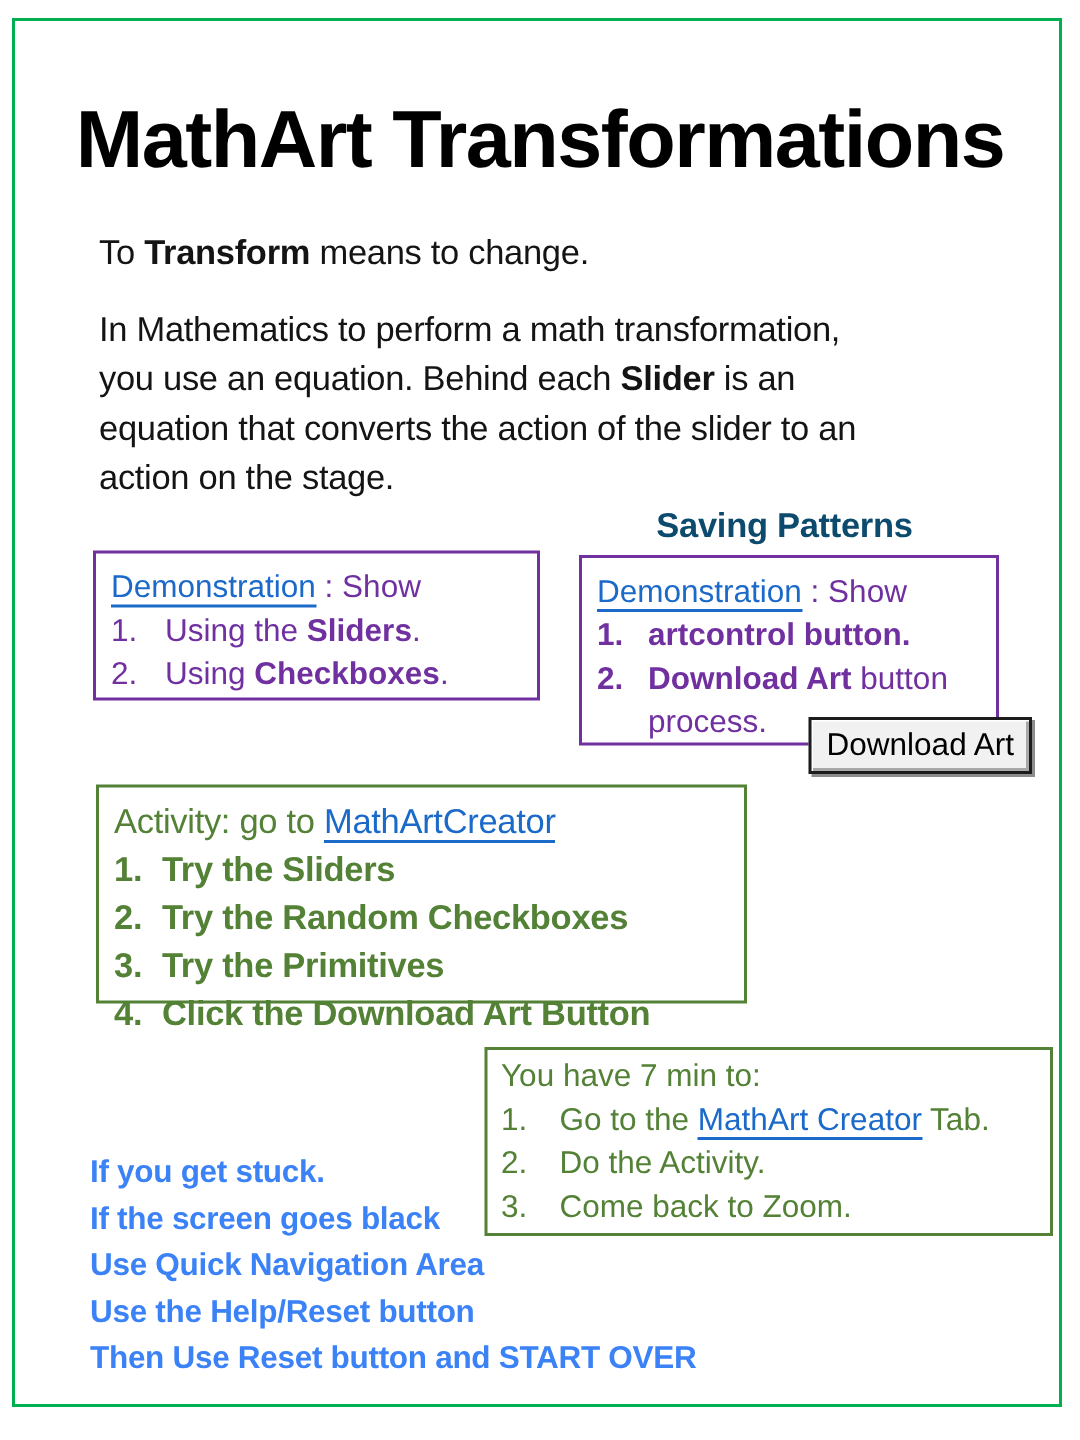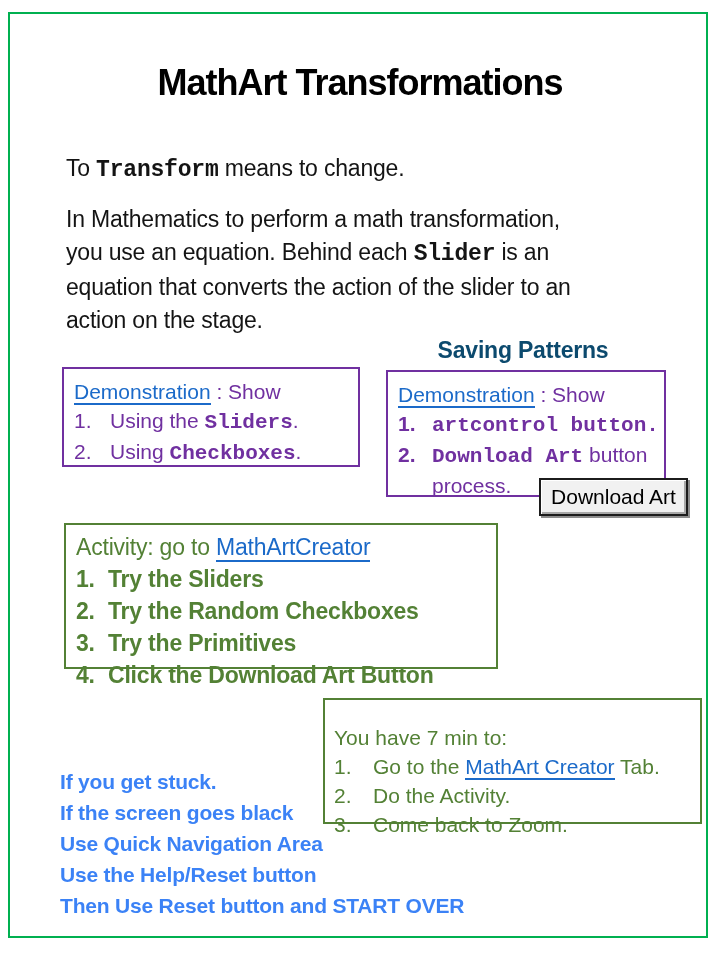--- a/index.html
+++ b/index.html
@@ -1,39 +1,39 @@
 <!DOCTYPE html>
 <html><head>
 <meta charset="utf-8">
 <style>
   html,body{margin:0;padding:0;background:#ffffff;}
   body{width:720px;height:960px;font-family:"Liberation Sans",sans-serif;}
   .slide{position:absolute;left:0;top:0;width:720px;height:960px;background:#ffffff;overflow:hidden;}
   .slide-border{position:absolute;left:8px;top:12px;width:700px;height:926px;border:2px solid #00B050;box-sizing:border-box;}
-  .title{position:absolute;left:0;top:62px;width:720px;margin:0;text-align:center;font-size:36px;font-weight:700;color:#000;letter-spacing:-1px;}
+  .title{position:absolute;left:0;top:62px;width:720px;margin:0;text-align:center;font-size:54px;font-weight:700;color:#000;letter-spacing:-1px;}
   .intro1{position:absolute;left:66px;top:155px;font-size:23px;color:#141414;letter-spacing:-0.2px;white-space:nowrap;}
   .para{position:absolute;left:66px;top:203px;font-size:23px;color:#141414;line-height:33px;letter-spacing:-0.2px;}
   .pline{white-space:nowrap;}
-  b{font-weight:700;font-family:Liberation Mono, monospace;}
+  b{font-weight:700;}
   .saving-heading{position:absolute;left:380px;top:337px;width:286px;text-align:center;font-size:23px;font-weight:700;color:#0c4a6e;letter-spacing:-0.2px;}
   .box{position:absolute;box-sizing:border-box;background:#fff;}
   .box.purple{border:2px solid #7030A0;color:#7030A0;}
   .box.green{border:2px solid #538135;color:#538135;}
   .link{color:#1B6AC9;text-decoration:none;border-bottom:2px solid #1B6AC9;cursor:pointer;}
   .row{white-space:nowrap;}
   .num{display:inline-block;}
   #demo-left{left:62px;top:367px;width:298px;height:100px;padding:8px 10px;font-size:21px;line-height:29px;}
   #demo-left .num{width:36px;}
   #demo-right{left:386px;top:370px;width:280px;height:127px;padding:8px 10px;font-size:21px;line-height:29px;}
   #demo-right .num{width:34px;font-weight:700;}
   #download-btn{position:absolute;left:539px;top:478px;width:149px;height:38px;background:#f1f1f1;border:2px solid #1c1c1c;box-shadow:2px 2px 0 #8c8c8c, inset 1px 1px 0 #ffffff, inset -2px -2px 0 #a8a8a8;font-family:"Liberation Sans",sans-serif;font-size:21px;color:#000;display:flex;align-items:center;justify-content:center;padding:0;cursor:pointer;}
   #activity-box{left:64px;top:523px;width:434px;height:146px;padding:6px 10px;font-size:23px;line-height:32px;letter-spacing:-0.2px;}
   #activity-box .num{width:32px;font-weight:700;}
   #activity-box .item{font-weight:700;}
-  #time-box{left:323px;top:698px;width:379px;height:126px;padding:23px 9px;font-size:21px;line-height:29px;}
+  #time-box{left:323px;top:698px;width:379px;height:126px;padding:3px 9px;font-size:21px;line-height:29px;}
   #time-box .num{width:39px;}
   #warnings{position:absolute;left:60px;top:766px;font-size:21px;font-weight:700;color:#3b82f6;line-height:31px;letter-spacing:-0.2px;}
   #warnings div{white-space:nowrap;}
 </style>
 </head>
 <body>
 
 <div class="slide">
   <div class="slide-border"></div>
 

